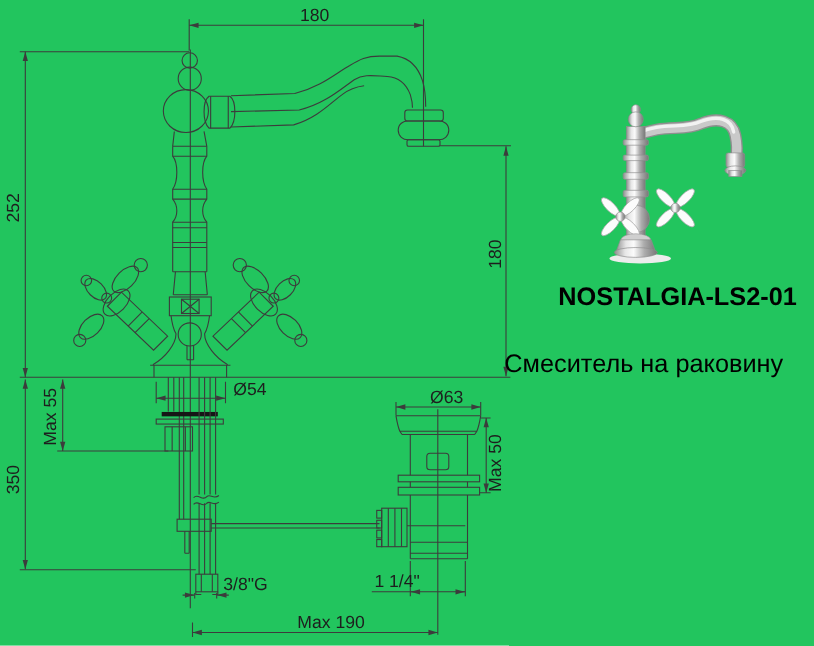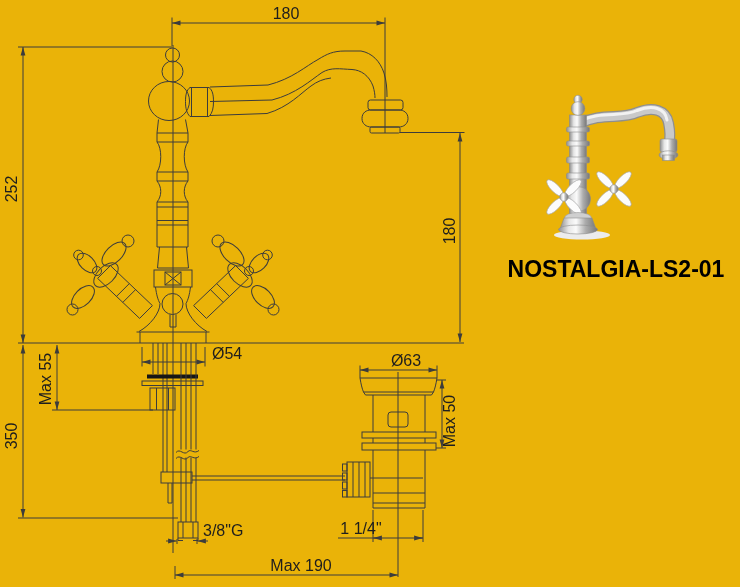--- a/index.html
+++ b/index.html
@@ -1,16 +1,16 @@
 <!DOCTYPE html>
 <html><head>
 <meta charset="utf-8">
 <style>
   html,body{margin:0;padding:0;background:#fff;}
-  .canvas{position:relative;width:740px;height:587px;background:#eab308;overflow:hidden;
+  .canvas{position:relative;width:740px;height:587px;background:#22c55e;overflow:hidden;
           font-family:"Liberation Sans",sans-serif;}
   svg.drawing{position:absolute;left:0;top:0;}
   svg text{font-family:"Liberation Sans",sans-serif;font-size:16px;fill:#1e1e1e;}
   .photo{position:absolute;left:520px;top:75px;width:190px;height:180px;}
   .model{position:absolute;left:478px;top:256px;width:276px;text-align:center;
          font-size:23px;font-weight:bold;color:#000;letter-spacing:0px;}
   .desc{position:absolute;left:430px;top:316px;width:282px;text-align:right;
         font-size:23px;line-height:28px;color:#000;}
 </style>
 </head>
@@ -210,15 +210,16 @@
     </g>
     <ellipse cx="58" cy="143" rx="13.5" ry="5.5" fill="#cfcfcf" stroke="#8d8d8d" stroke-width="0.5"></ellipse>
     <path d="M44,143 L72,143 L76,154 L40,154 Z" fill="url(#chr)" stroke="#8d8d8d" stroke-width="0.6"></path>
     <ellipse cx="58" cy="154.5" rx="19.5" ry="4.5" fill="url(#chr)" stroke="#8d8d8d" stroke-width="0.6"></ellipse>
   </svg>
 </div>
 
 <div class="model">NOSTALGIA-LS2-01</div>
 
 <div class="desc">
+  <div>Смеситель на раковину</div>
 </div>
 
 </div>
 
 </body></html>

